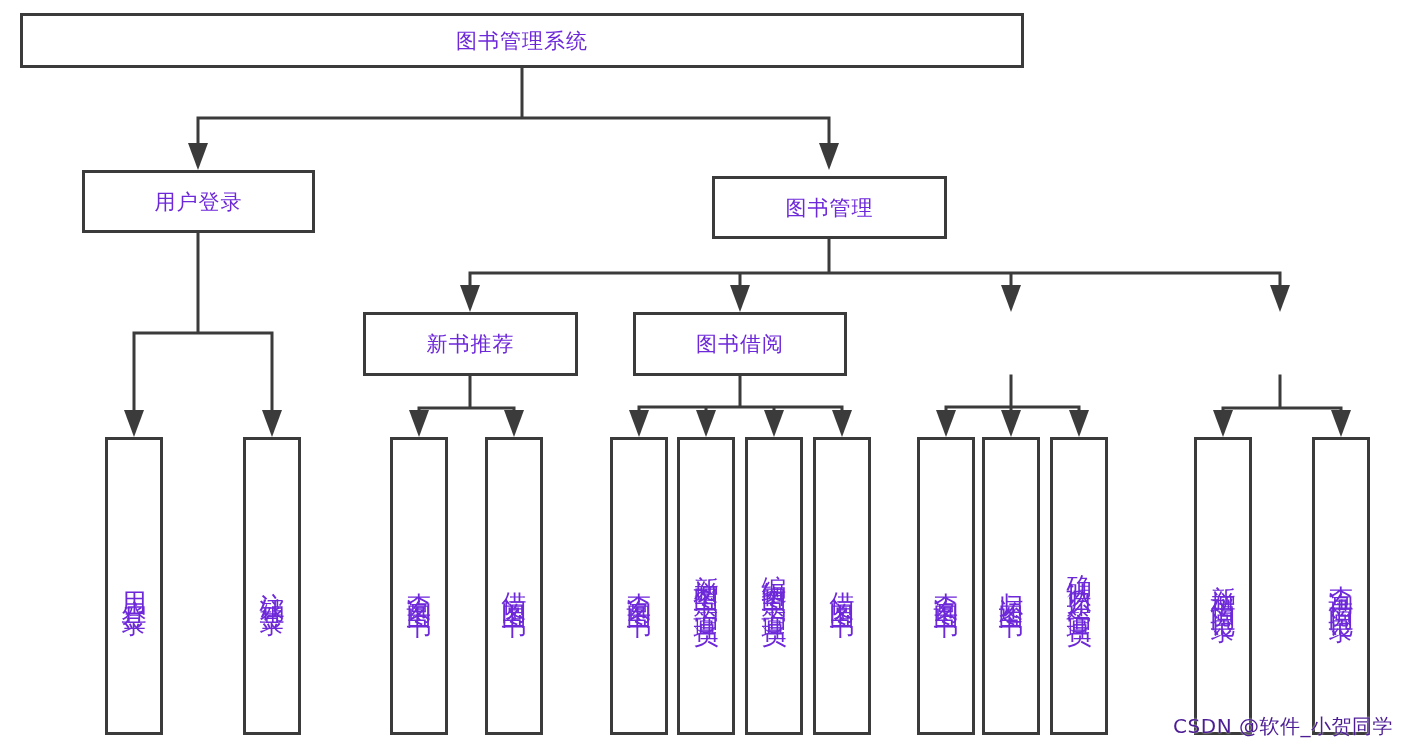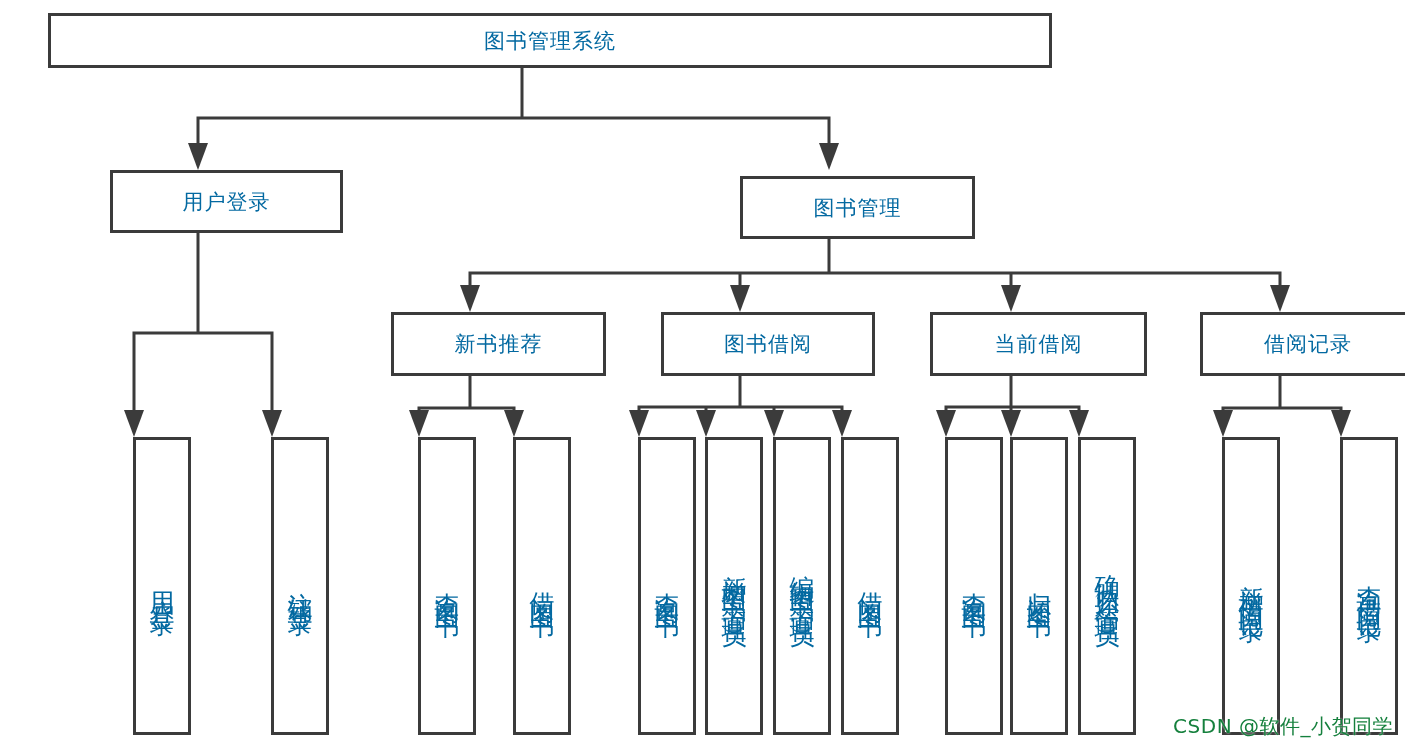--- a/index.html
+++ b/index.html
@@ -22,42 +22,41 @@
     z-index: 1;
   }
   .node {
     position: absolute;
     box-sizing: border-box;
     border: 3px solid #3b3b3b;
     background: #ffffff;
     display: flex;
     align-items: center;
     justify-content: center;
-    color: #0369a1;
+    color: #6d28d9;
     z-index: 2;
-    margin-left: 28px;
   }
   .node.h span {
     font-size: 21px;
     letter-spacing: 1px;
     white-space: nowrap;
   }
   .node.v span {
     writing-mode: vertical-rl;
     text-orientation: mixed;
     font-size: 25px;
     letter-spacing: 7px;
     line-height: 1;
   }
   .watermark {
     position: absolute;
     right: 12px;
     bottom: 7px;
     font-size: 20px;
-    color: #15803d;
+    color: #4c1d95;
     letter-spacing: 0.5px;
     text-shadow: 0 0 2px #ffffff;
     z-index: 5;
     white-space: nowrap;
   }
 </style>
 </head>
 <body>
 
 <div id="canvas">
@@ -103,26 +102,20 @@
   <div class="node h" style="left:712px;top:176px;width:235px;height:63px">
     <span>图书管理</span>
   </div>
 
   <div class="node h" style="left:633px;top:312px;width:214px;height:64px">
     <span>图书借阅</span>
   </div>
   <div class="node h" style="left:363px;top:312px;width:215px;height:64px">
     <span>新书推荐</span>
   </div>
-  <div class="node h" style="left:902px;top:312px;width:217px;height:64px">
-    <span>当前借阅</span>
-  </div>
-  <div class="node h" style="left:1172px;top:312px;width:216px;height:64px">
-    <span>借阅记录</span>
-  </div>
 
   <div class="node v" style="left:105px;top:437px;width:58px;height:298px">
     <span>用户登录</span>
   </div>
   <div class="node v" style="left:243px;top:437px;width:58px;height:298px">
     <span>注销登录</span>
   </div>
 
   <div class="node v" style="left:390px;top:437px;width:58px;height:298px">
     <span>查询图书</span>

